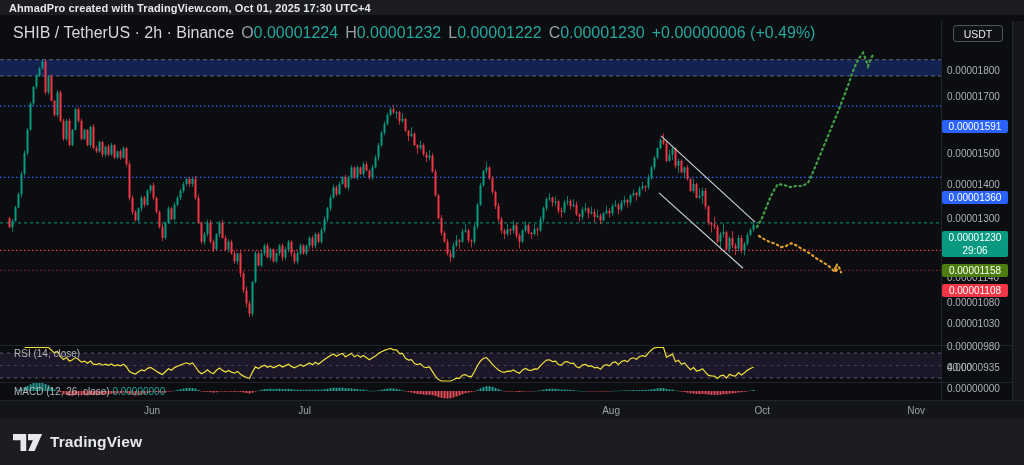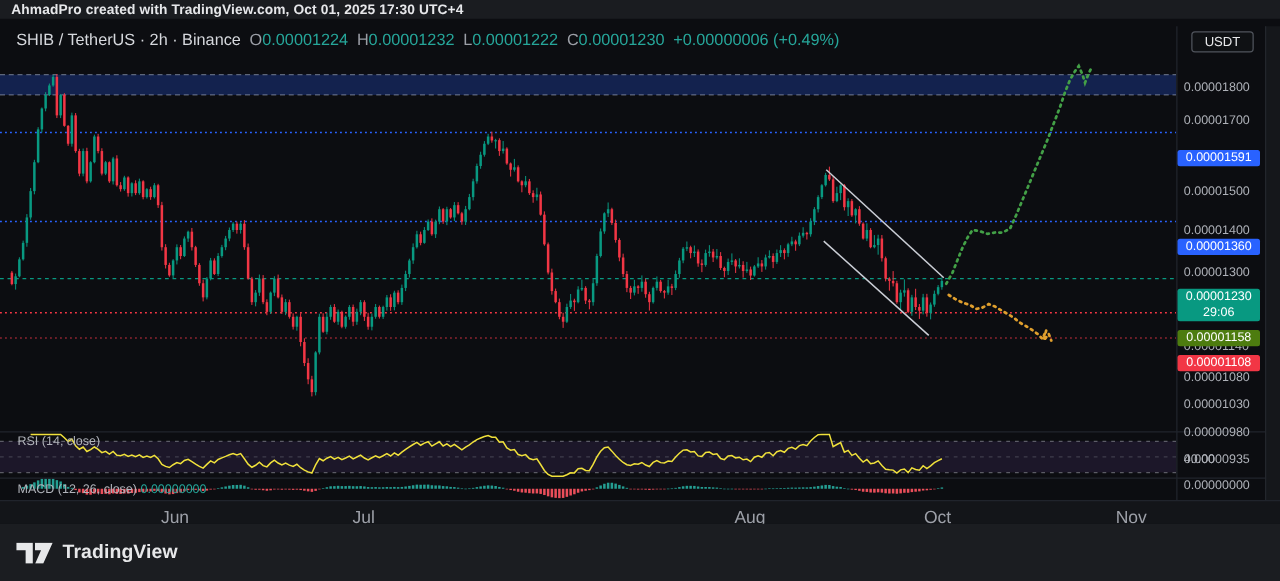--- a/index.html
+++ b/index.html
@@ -1,41 +1,41 @@
 <!DOCTYPE html>
 <html><head>
 <meta charset="utf-8">
 <style>
   html,body{margin:0;padding:0;background:#000;}
   .screen{position:relative;width:1024px;height:465px;background:#0c0d11;overflow:hidden;
           font-family:"Liberation Sans",sans-serif;}
   .topbar{position:absolute;left:0;top:0;width:1024px;height:15px;background:#1a1c20;
           display:flex;align-items:center;box-sizing:border-box;padding-left:9px;}
   .topbar .attr{color:#e6e7ea;font-size:11px;font-weight:700;letter-spacing:.1px;}
-  .legend{position:absolute;left:13px;top:24px;font-size:13px;color:#d6d8dd;white-space:nowrap;z-index:6;}
+  .legend{position:absolute;left:13px;top:24px;font-size:16px;color:#d6d8dd;white-space:nowrap;z-index:6;}
   .legend .sym{color:#d6d8dd;}
   .legend .k{color:#9b9ea6;margin-left:7px;}
   .legend .v{color:#26a69a;}
   .legend .chg{color:#26a69a;margin-left:7px;}
   #plot{position:absolute;left:0;top:21px;z-index:2;}
   .sep-h{position:absolute;left:0;width:1012px;height:1px;background:#20242c;z-index:4;}
   .axis-v{position:absolute;left:941px;top:21px;width:1px;height:379px;background:#20242c;z-index:4;}
   .right-strip{position:absolute;left:1012px;top:21px;width:12px;height:379px;background:#15171b;
                border-left:1px solid #23262c;box-sizing:border-box;z-index:3;}
   .usdt{position:absolute;left:953px;top:25px;width:50px;height:17px;border:1px solid #50545c;
         border-radius:3px;color:#e8e9eb;font-size:10.5px;display:flex;align-items:center;
         justify-content:center;background:#0f1114;z-index:7;box-sizing:border-box;}
   .tick{position:absolute;left:947px;color:#aeb1b8;font-size:10px;line-height:12px;z-index:4;}
   .plabel{position:absolute;left:942px;width:66px;text-align:center;color:#fff;font-size:10px;
           line-height:13px;border-radius:2px;z-index:5;}
   .ind-label{position:absolute;font-size:10px;color:#b0b3ba;white-space:nowrap;z-index:6;}
   .ind-label .val{color:#26a69a;}
   .time-axis{position:absolute;left:0;top:400px;width:1024px;height:19px;background:#131519;
              border-top:1px solid #20242c;box-sizing:border-box;z-index:6;}
-  .month{position:absolute;top:4px;width:40px;text-align:center;color:#9da0a8;font-size:14px;}
+  .month{position:absolute;top:4px;width:40px;text-align:right;color:#9da0a8;font-size:10px;}
   .footer{position:absolute;left:0;top:419px;width:1024px;height:46px;background:#1b1d21;
           display:flex;align-items:center;z-index:6;}
   .logo-mark{margin-left:13px;}
   .brand{color:#e7e8ea;font-size:15.5px;font-weight:700;margin-left:7px;letter-spacing:.1px;}
 </style>
 </head>
 <body>
 
 <div class="screen">
 

